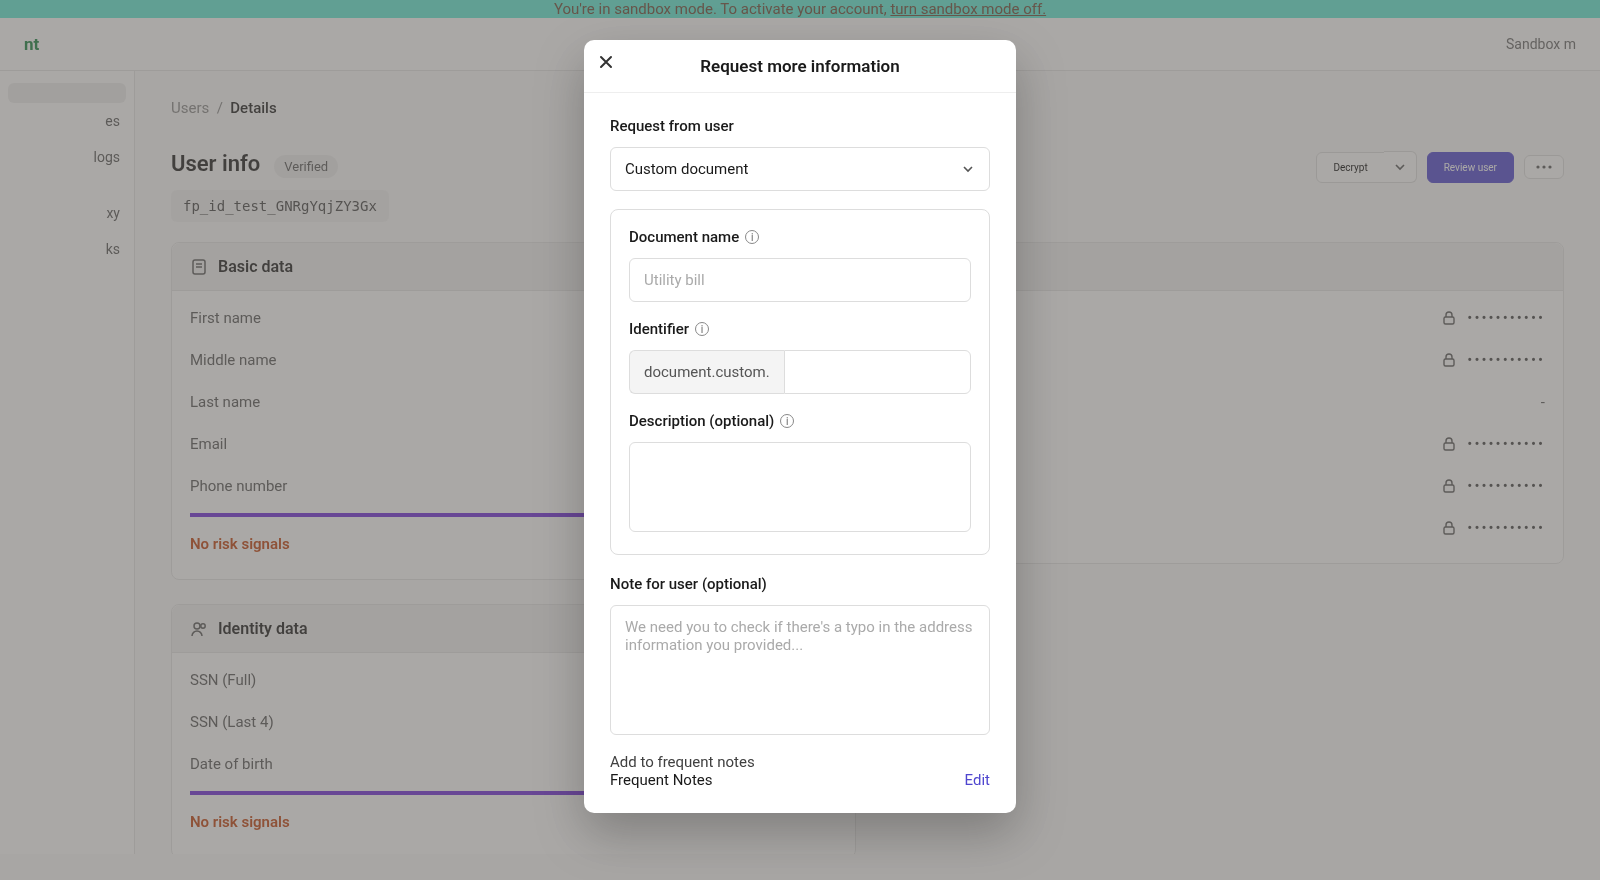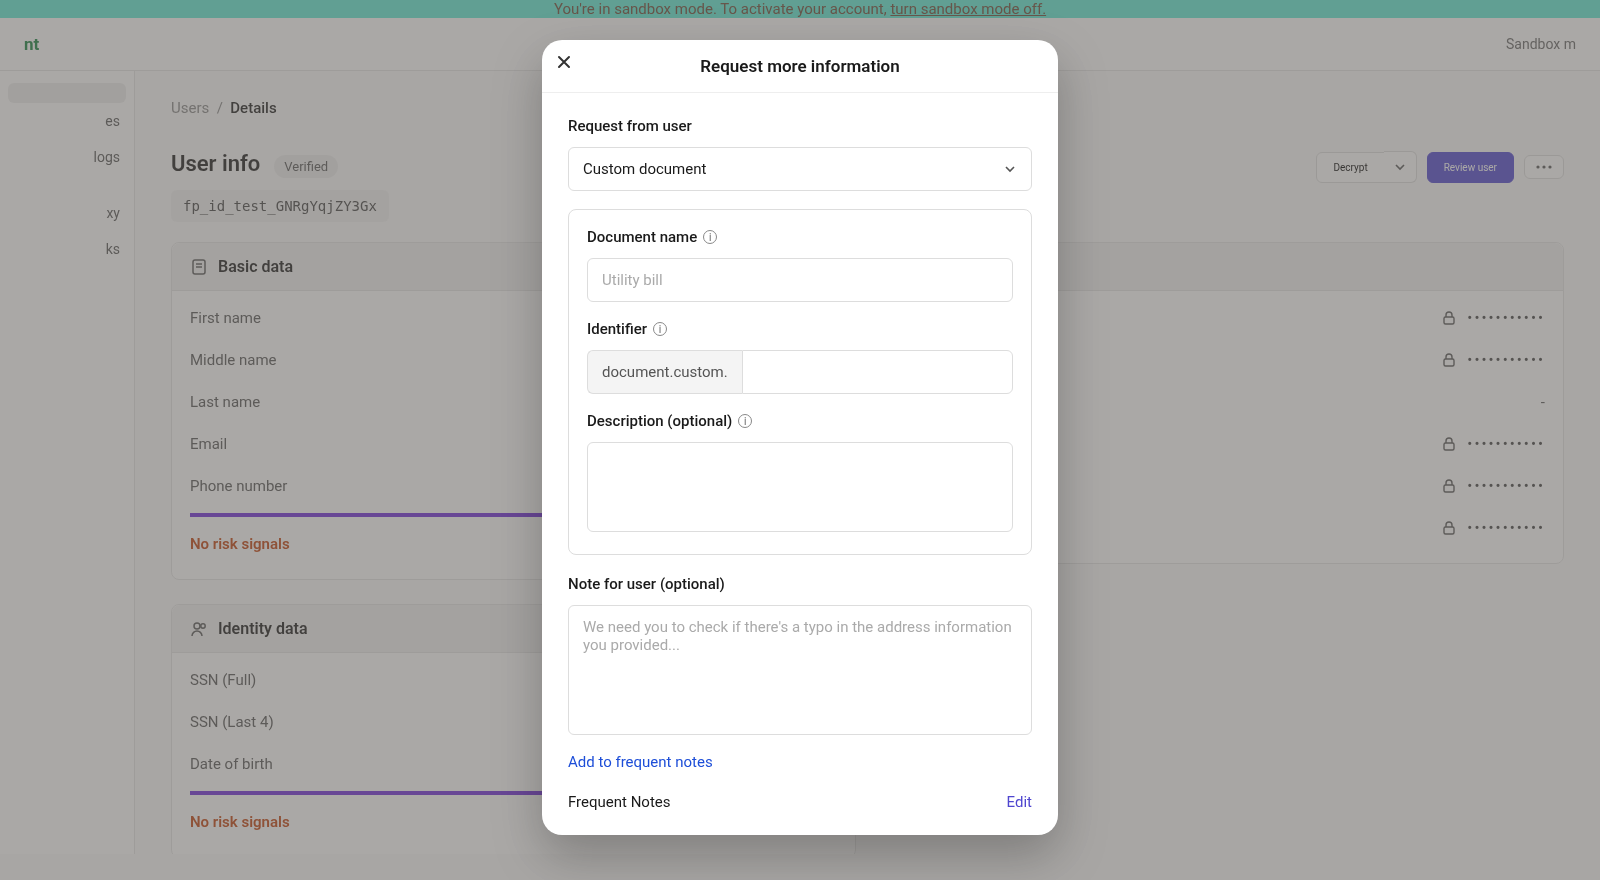--- a/index.html
+++ b/index.html
@@ -29,38 +29,38 @@
 .panels{display:flex;gap:24px;margin-top:20px}
 .col{flex:1;min-width:0}
 .panel{border:1px solid #e5e5e5;border-radius:8px;background:#fff;margin-bottom:24px}
 .panel-h{background:#f2f2f2;padding:14px 18px;font-weight:600;border-bottom:1px solid #e5e5e5;border-radius:8px 8px 0 0;display:flex;align-items:center;gap:10px}
 .panel-b{padding:6px 18px 14px}
 .row{display:flex;justify-content:space-between;align-items:center;padding:12px 0;font-size:15px;color:#555}
 .row.divider{border-top:4px solid #6d28d9;margin-top:6px;padding-top:18px;font-weight:600;color:#c2410c}
 .locked{display:flex;align-items:center;gap:10px;color:#444}
 .dots{letter-spacing:2px}
 .overlay{position:absolute;inset:0;background:rgba(100,96,92,0.55);display:flex;justify-content:center;align-items:flex-start;padding-top:40px}
-.modal{width:516px;background:#fff;border-radius:20px;box-shadow:0 20px 50px rgba(0,0,0,0.25);max-height:840px;display:flex;flex-direction:column}
+.modal{width:432px;background:#fff;border-radius:10px;box-shadow:0 20px 50px rgba(0,0,0,0.25);max-height:840px;display:flex;flex-direction:column}
 .modal-h{position:relative;text-align:center;padding:16px;border-bottom:1px solid #eee}
 .modal-h h2{font-size:17px;font-weight:600}
 .close{position:absolute;left:14px;top:14px;cursor:pointer;font-size:20px;line-height:1;color:#333}
 .modal-b{padding:24px 26px;overflow:auto}
 .mlabel{font-size:15px;font-weight:500;margin-bottom:12px;display:flex;align-items:center;gap:6px}
 .select{border:1px solid #ddd;border-radius:6px;padding:12px 14px;font-size:15px;display:flex;justify-content:space-between;align-items:center;cursor:pointer;margin-bottom:18px}
 .box{border:1px solid #ddd;border-radius:8px;padding:18px;margin-bottom:20px}
 .field{margin-bottom:18px}
 .field:last-child{margin-bottom:0}
 .input{width:100%;border:1px solid #ddd;border-radius:6px;padding:12px 14px;font-size:15px;font-family:inherit}
 .input::placeholder{color:#aaa}
 .identg{display:flex}
 .identg .prefix{background:#f4f4f4;border:1px solid #ddd;border-right:none;border-radius:6px 0 0 6px;padding:12px 14px;font-size:15px;color:#555}
 .identg input{border-radius:0 6px 6px 0;flex:1}
 textarea.input{resize:none;height:90px}
 textarea.note{height:130px}
-.linkish{color:#1d4ed8;font-size:15px;margin-bottom:22px;cursor:pointer}
+.linkish{color:#404040;font-size:15px;cursor:pointer}
 .freqhead{display:flex;justify-content:space-between;font-size:15px}
 .freqhead .edit{color:#4f46cf;cursor:pointer}
 .info-ic{display:inline-flex;width:14px;height:14px;border:1.5px solid #888;border-radius:50%;align-items:center;justify-content:center;font-size:10px;color:#888}
 svg{display:block}
 </style>
 </head>
 <body>
 
 <div class="banner">
   <span>You're in sandbox mode. To activate your account, </span><a href="#">turn sandbox mode off.</a>

